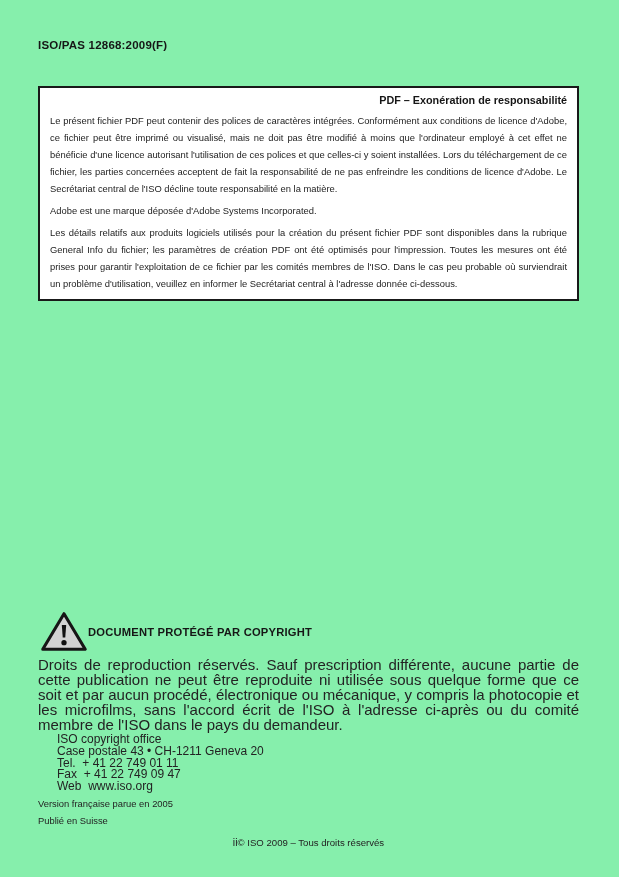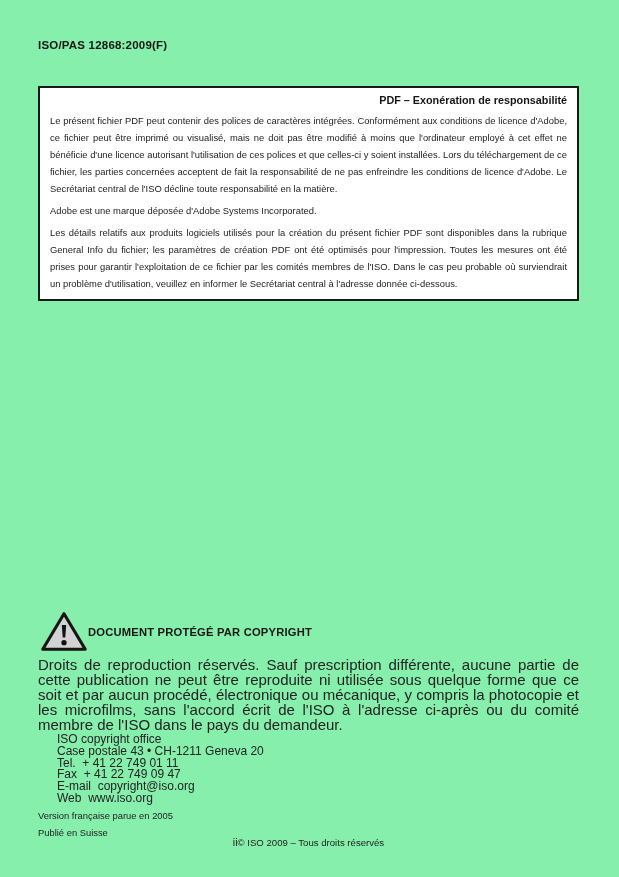--- a/index.html
+++ b/index.html
@@ -95,21 +95,20 @@
     </div>
 
 
     <p class="c-notice">Droits de reproduction réservés. Sauf prescription différente, aucune partie de cette publication ne peut être reproduite ni utilisée sous quelque forme que ce soit et par aucun procédé, électronique ou mécanique, y compris la photocopie et les microfilms, sans l'accord écrit de l'ISO à l'adresse ci-après ou du comité membre de l'ISO dans le pays du demandeur.</p>
 
     <div class="address">
       <div class="addr-line">ISO copyright office</div>
       <div class="addr-line">Case postale 43 • CH-1211 Geneva 20</div>
       <div class="addr-line">Tel.  + 41 22 749 01 11</div>
       <div class="addr-line">Fax  + 41 22 749 09 47</div>
-      <div class="addr-line">E-mail  copyright@iso.org</div>
       <div class="addr-line">Web  www.iso.org</div>
     </div>
 
     <div class="c-version">Version française parue en 2005</div>
 
     <div class="c-published">Publié en Suisse</div>
   </div>
 
   <div class="footer">
     <span class="footer-page-number">ii</span>

